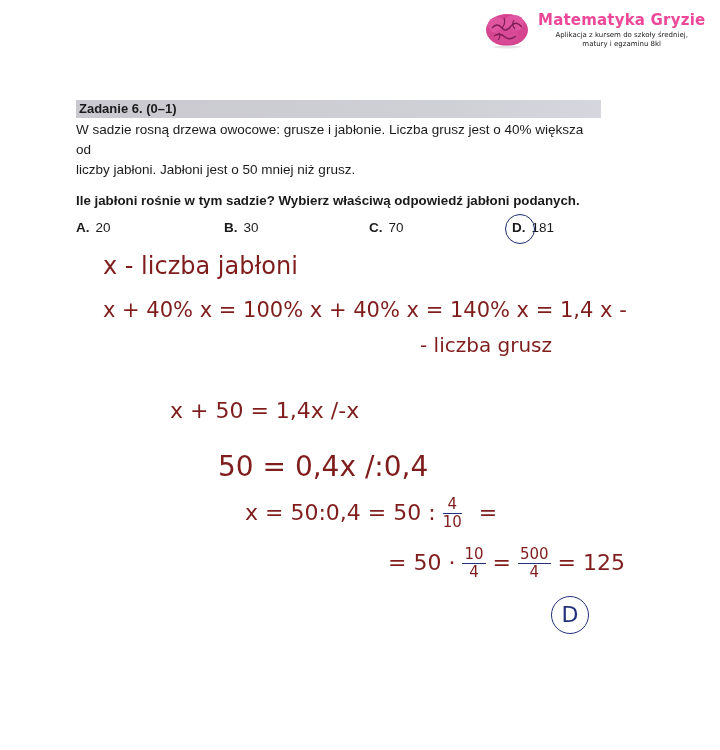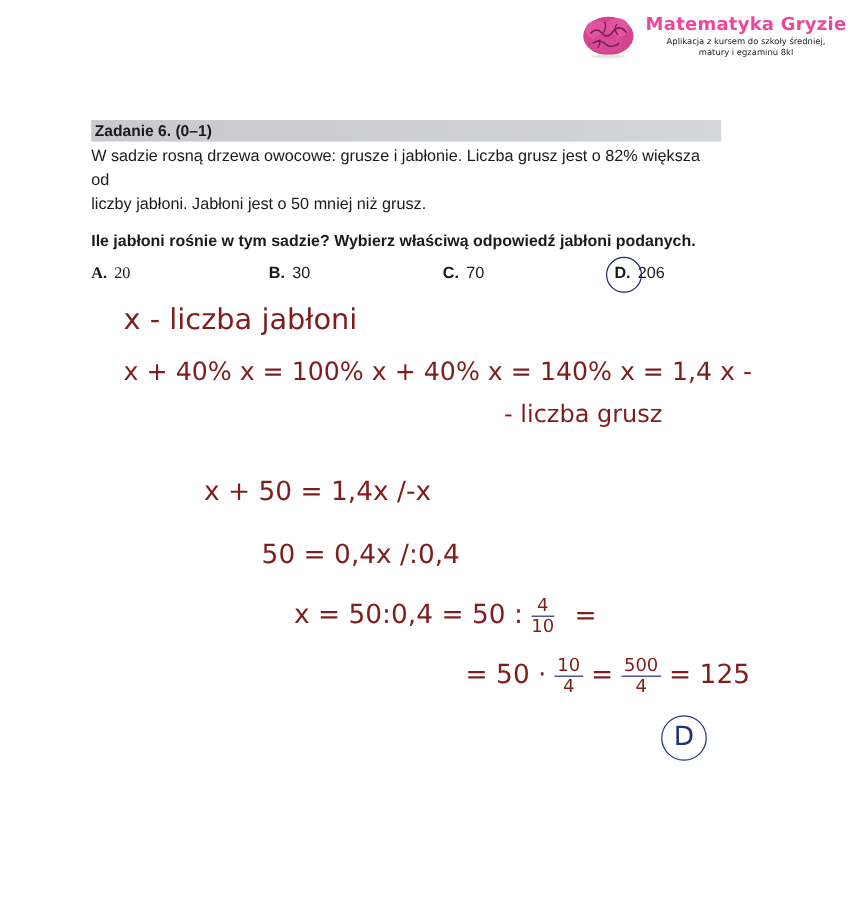--- a/index.html
+++ b/index.html
@@ -59,47 +59,47 @@
     <div class="brand-sub">
       <div>Aplikacja z kursem do szkoły średniej,</div>
       <div>matury i egzaminu 8kl</div>
     </div>
   </div>
 </div>
 
 <div class="task">
   <div class="task-header">Zadanie 6. (0–1)</div>
   <div class="task-text">
-    <div>W sadzie rosną drzewa owocowe: grusze i jabłonie. Liczba grusz jest o  82%  większa od</div>
+    <div>W sadzie rosną drzewa owocowe: grusze i jabłonie. Liczba grusz jest o  40%  większa od</div>
     <div>liczby jabłoni. Jabłoni jest o  50  mniej niż grusz.</div>
   </div>
   <div class="question">Ile jabłoni rośnie w tym sadzie? Wybierz właściwą odpowiedź jabłoni podanych.</div>
   <div class="answers">
-    <div class="ans" style="left:0px;font-family:Liberation Serif, serif;">
+    <div class="ans" style="left:0px;">
       <span class="letter">A.</span><span>20</span>
     </div>
     <div class="ans" style="left:148px;">
       <span class="letter">B.</span><span>30</span>
     </div>
     <div class="ans" style="left:293px;">
       <span class="letter">C.</span><span>70</span>
     </div>
     <div class="ans" style="left:436px;">
       <span class="ans-circle"></span>
-      <span class="letter">D.</span><span>206</span>
+      <span class="letter">D.</span><span>181</span>
     </div>
   </div>
 </div>
 
 <div class="hw" style="left:103px; top:252px; font-size:24px;">x - liczba jabłoni</div>
 <div class="hw" style="left:103px; top:298px; font-size:21px;">x + 40% x = 100% x + 40% x = 140% x = 1,4 x -</div>
 <div class="hw" style="left:420px; top:333px; font-size:20px;">- liczba grusz</div>
 
 <div class="hw" style="left:170px; top:398px; font-size:22px;">x + 50 = 1,4x  /-x</div>
-<div class="hw" style="left:218px; top:450px; font-size:22px;">50 = 0,4x  /:0,4</div>
+<div class="hw" style="left:218px; top:450px; font-size:28px;">50 = 0,4x  /:0,4</div>
 
 <div class="hw" style="left:245px; top:496px; font-size:22px;">
   <span>x = 50:0,4 = 50 :</span>
   <span class="frac">
     <span class="num">4</span>
     <span class="den">10</span>
   </span>
   <span style="margin-left:10px;">=</span>
 </div>
 

